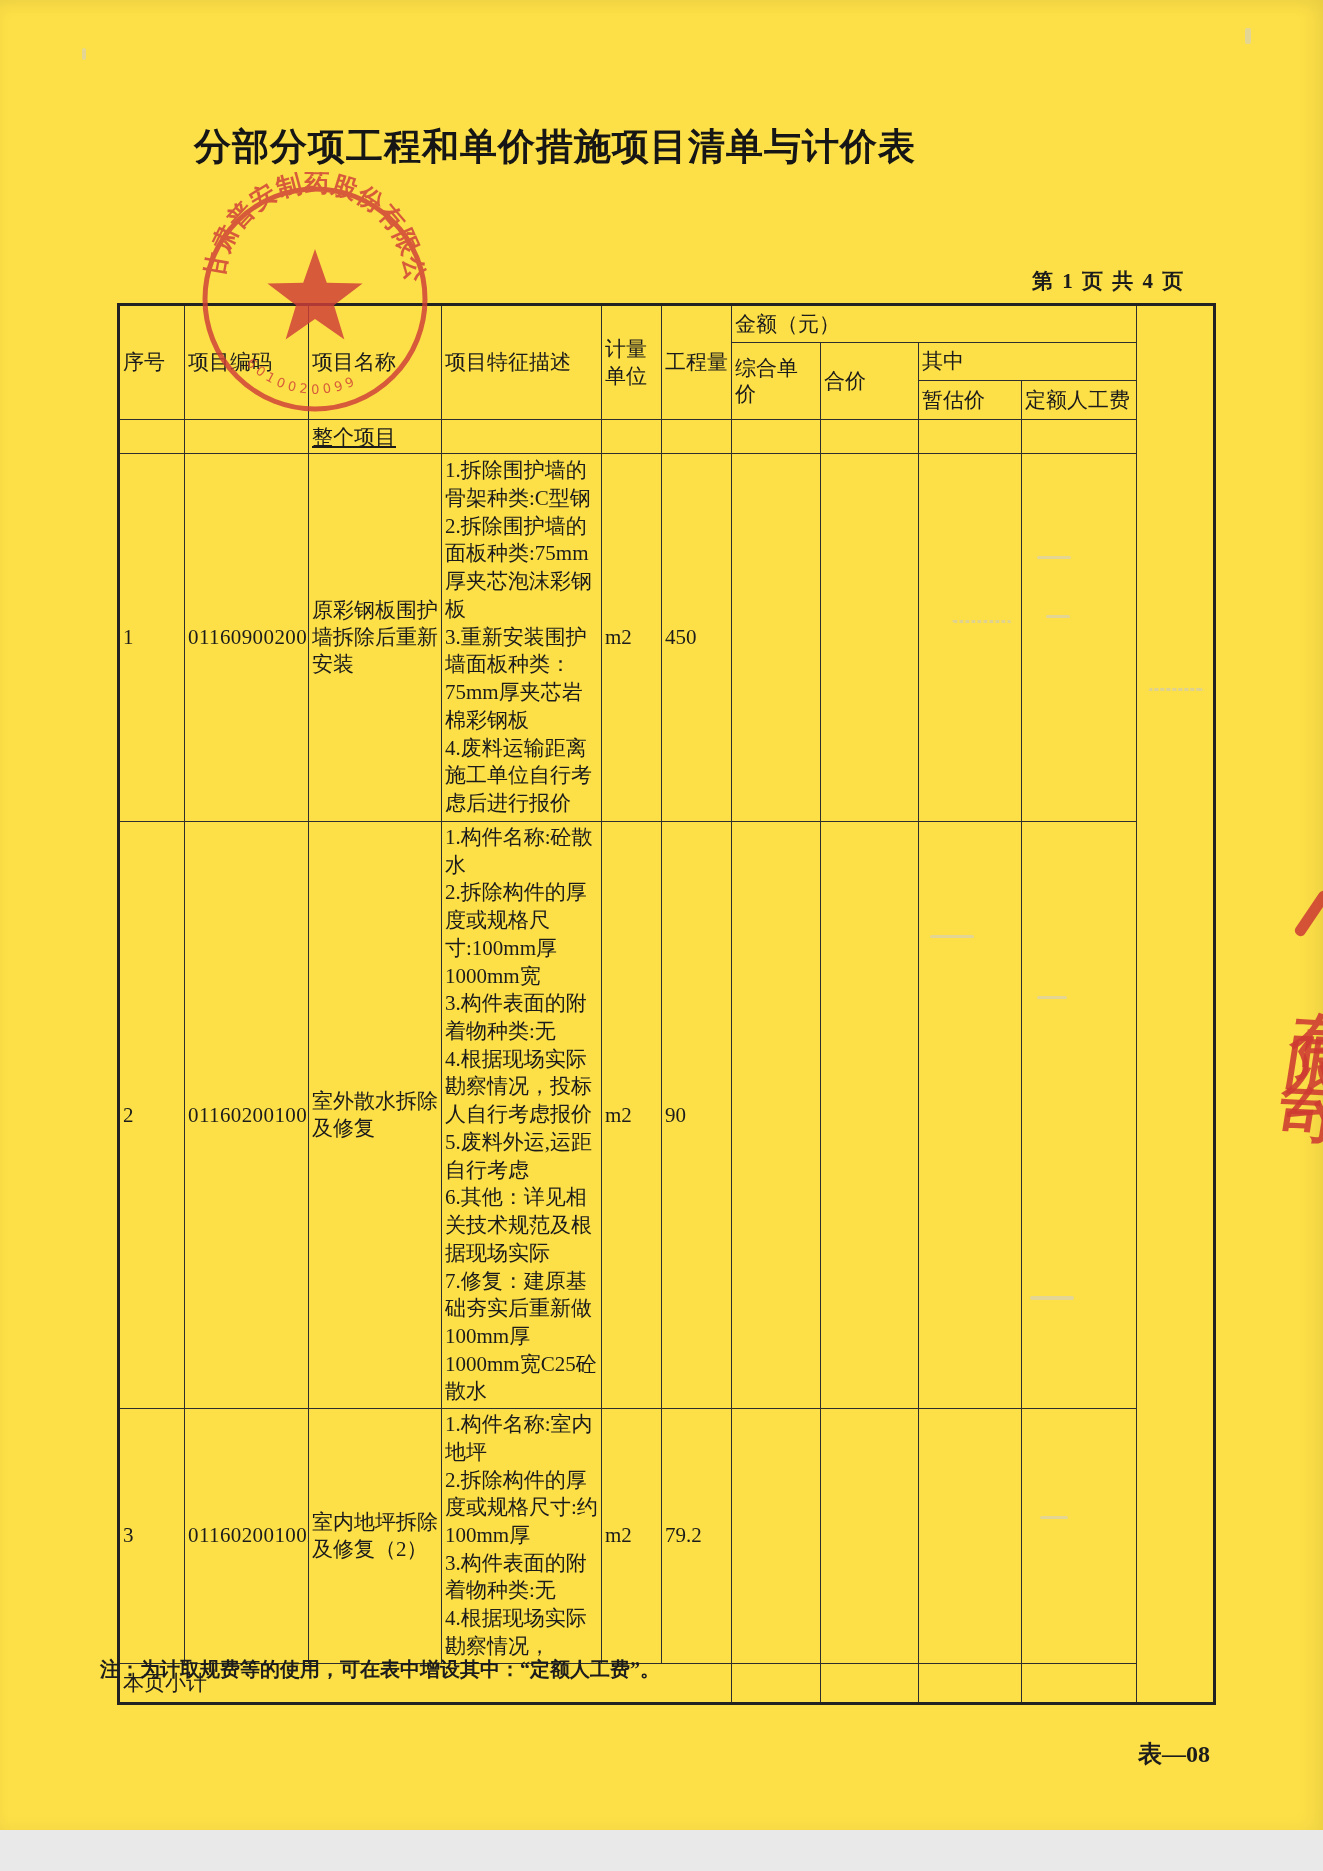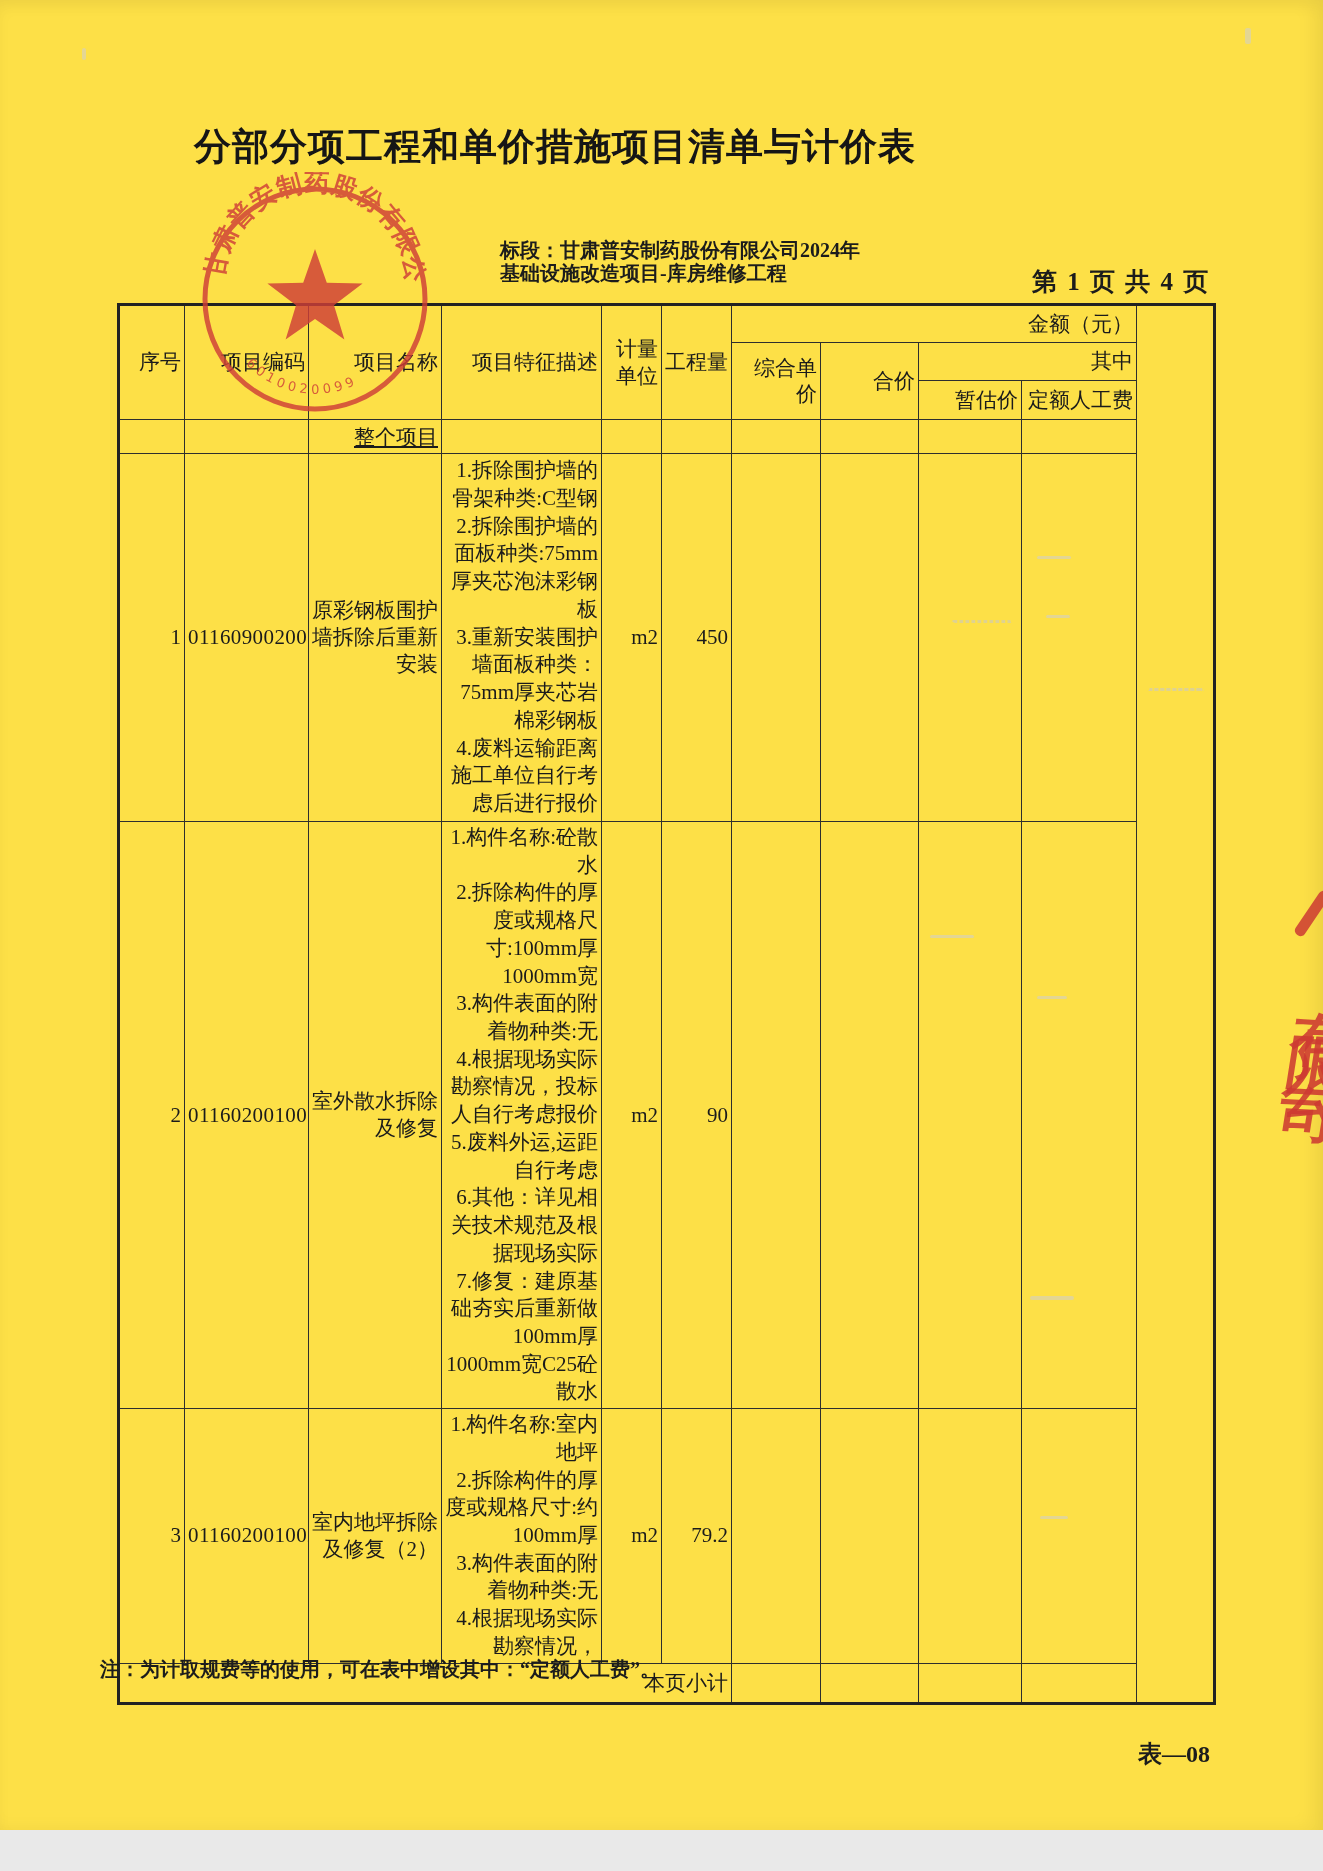--- a/index.html
+++ b/index.html
@@ -9,28 +9,28 @@
     font-family:"Liberation Serif","DejaVu Serif",serif;color:#1c1c1c;
     box-shadow:inset -10px 0 18px rgba(0,0,0,.05), inset 0 8px 14px rgba(0,0,0,.03);
   }
   .title{
     position:absolute;left:160px;top:122px;width:790px;text-align:center;
     font-size:37px;font-weight:bold;letter-spacing:1px;color:#161616;
   }
   .meta{position:absolute;font-size:20px;font-weight:600;line-height:23px;white-space:pre-line;}
   .meta-project{left:100px;top:239px;width:440px;}
   .meta-section{left:500px;top:239px;width:460px;}
-  .meta-page{left:1032px;top:270px;width:200px;font-size:25px;letter-spacing:2px;white-space:nowrap;}
+  .meta-page{left:1032px;top:270px;width:200px;font-size:21px;letter-spacing:2px;white-space:nowrap;}
   table.bq{
     position:absolute;left:117px;top:303px;border-collapse:collapse;table-layout:fixed;
     width:1096px;
   }
   table.bq td,table.bq th{
     border:1.5px solid #2e2e2e;font-weight:normal;font-size:21px;
-    text-align:right;vertical-align:middle;padding:2px 3px;color:#1b1b1b;
+    text-align:left;vertical-align:middle;padding:2px 3px;color:#1b1b1b;
     overflow:hidden;
   }
   table.bq{border:3px solid #222;}
   th.hdr{font-size:21px;line-height:1.25;padding:2px 1px;}
   td.code{font-size:20px;letter-spacing:.4px;font-family:"Liberation Serif",serif;}
   td.name{text-align:left;padding-left:8px;line-height:1.28;}
   td.feat{
     text-align:left;vertical-align:middle;padding:6px 4px 6px 7px;
     font-size:21px;line-height:1.32;white-space:pre-line;font-family:Liberation Serif, serif;
   }
@@ -51,22 +51,20 @@
   .smudge{position:absolute;background:#cdced3;opacity:.55;border-radius:2px;pointer-events:none;}
   .smudge.dots{background:none;border-top:3px dotted #c7c8cd;}
 </style>
 </head>
 <body>
 
 <div class="page">
 
   <div class="title">分部分项工程和单价措施项目清单与计价表</div>
 
-  <div class="meta meta-section">标段：甘肃普安制药股份有限公司2024年
-基础设施改造项目-库房维修工程</div>
   <div class="meta meta-page">第 1 页  共 4 页</div>
 
   <table class="bq">
     <colgroup>
       <col style="width:66px">
         <col style="width:124px">
         <col style="width:133px">
       <col style="width:160px">
         <col style="width:60px">
         <col style="width:70px">

